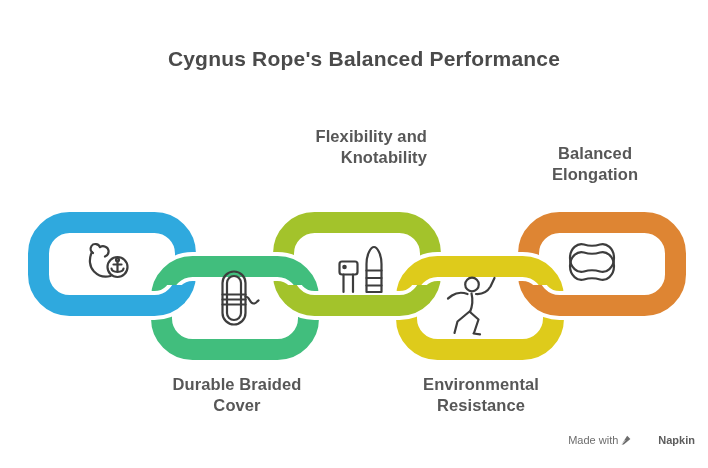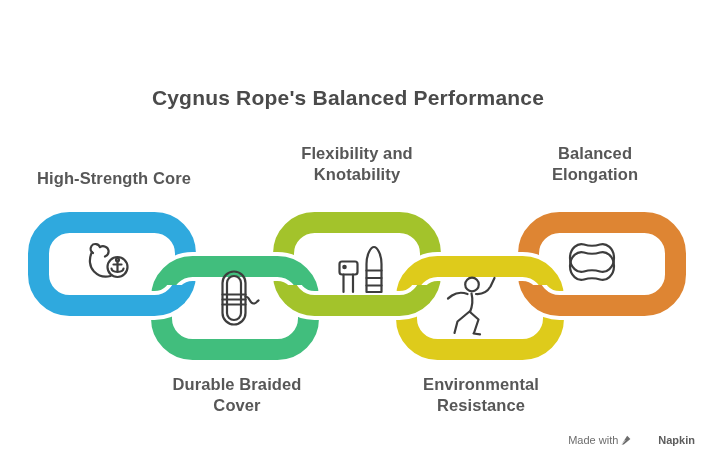--- a/index.html
+++ b/index.html
@@ -1,42 +1,41 @@
 <!DOCTYPE html>
 <html><head>
 <meta charset="utf-8">
 <style>
   html,body{margin:0;padding:0;background:#fff;}
   .canvas{position:relative;width:708px;height:468px;background:#ffffff;overflow:hidden;
           font-family:"Liberation Sans", sans-serif;}
-  .title{position:absolute;left:348px;top:47px;transform:translateX(-50%);
-         font-size:21px;font-weight:700;color:#4a4a4a;white-space:nowrap;letter-spacing:.2px;margin-top:39px;}
+  .title{position:absolute;left:364px;top:47px;transform:translateX(-50%);
+         font-size:21px;font-weight:700;color:#4a4a4a;white-space:nowrap;letter-spacing:.2px;}
   .label{position:absolute;transform:translateX(-50%);text-align:center;
          font-size:16.5px;font-weight:600;color:#575757;line-height:21px;letter-spacing:.1px;}
   .l1{left:114px;top:168px;width:210px;}
   .l2{left:237px;top:374px;width:150px;}
-  .l3{left:357px;top:143px;width:140px;}
+  .l3{left:357px;top:126px;width:140px;text-align:right;}
   .l4{left:481px;top:374px;width:140px;}
   .l5{left:595px;top:143px;width:120px;}
   .chain{position:absolute;left:0;top:0;}
   .halo{fill:none;stroke:#ffffff;stroke-width:29;}
   .ring{fill:none;stroke-width:21;}
   .icon{stroke:#3d3d3d;fill:none;stroke-width:2.2;stroke-linecap:round;stroke-linejoin:round;}
   .watermark{position:absolute;right:13px;top:434px;display:flex;align-items:center;gap:3px;
              font-size:11px;color:#6d6d6d;}
   .watermark .brand{font-weight:700;color:#5d5d5d;margin-left:24px;}
 </style>
 </head>
 <body>
 
 <div class="canvas">
 
   <div class="title">Cygnus Rope's Balanced Performance</div>
 
-  <div class="label l1">High-Strength Core</div>
   <div class="label l2">Durable Braided Cover</div>
   <div class="label l3">Flexibility and Knotability</div>
   <div class="label l5">Balanced Elongation</div>
   <div class="label l4">Environmental Resistance</div>
 
   <svg class="chain" width="708" height="468" viewBox="0 0 708 468">
     <defs>
       <clipPath id="p1">
           <rect x="139" y="285" width="46" height="44"></rect>
         </clipPath>

